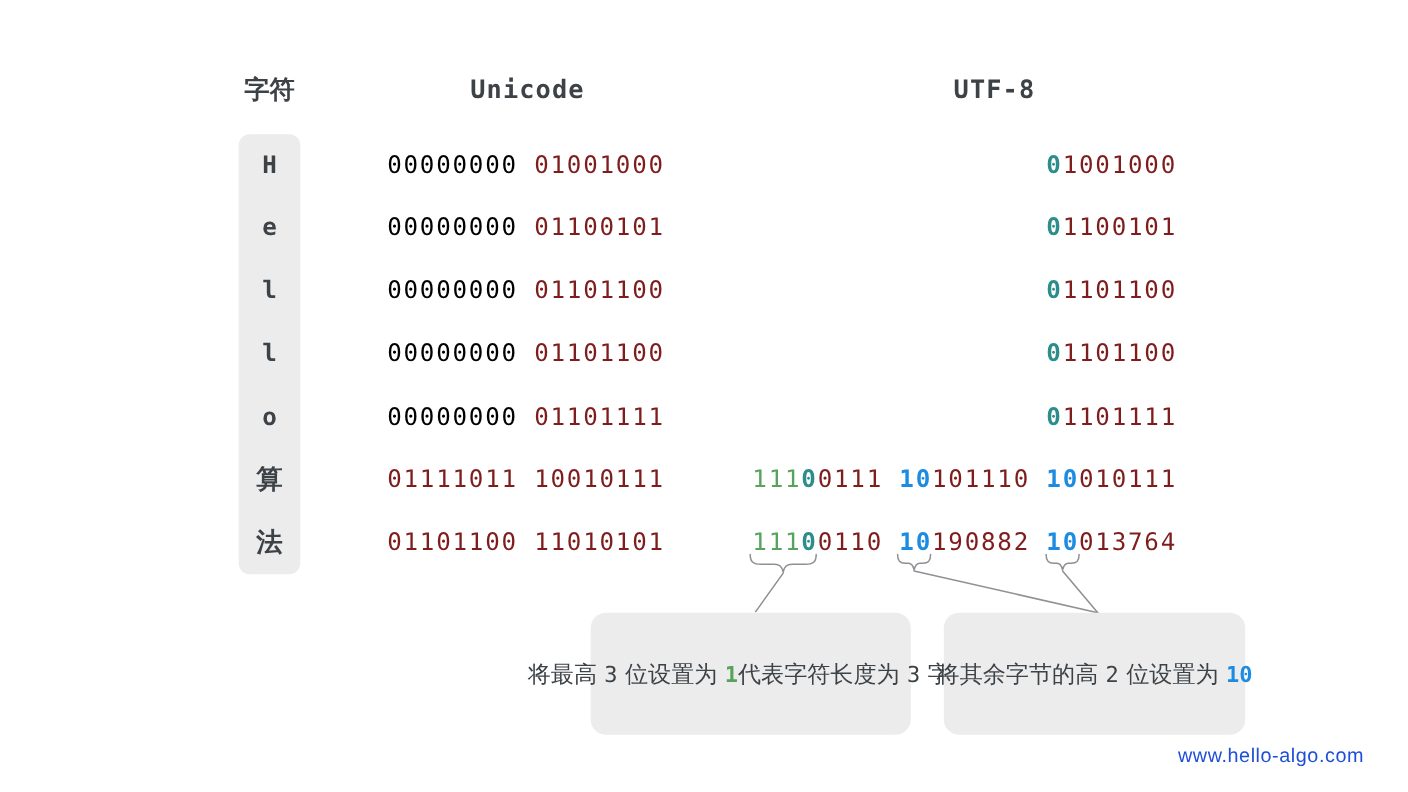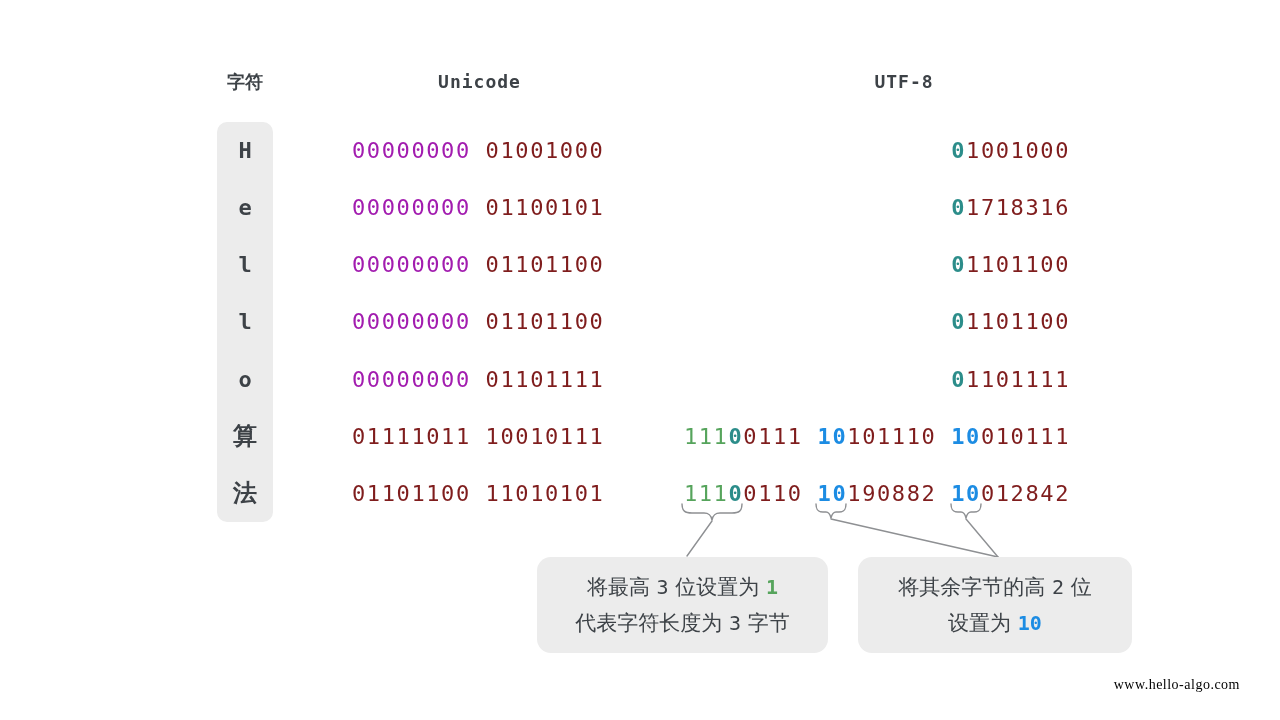--- a/index.html
+++ b/index.html
@@ -7,21 +7,21 @@
     position:relative;
     width:1280px;height:720px;
     background:#ffffff;
     overflow:hidden;
     font-family:"DejaVu Sans","Liberation Sans",sans-serif;
     color:#3d4247;
   }
   
   .hdr{
     position:absolute;top:64px;height:36px;line-height:36px;
-    font-weight:bold;font-size:18px;text-align:center;color:#3d4247;
+    font-weight:bold;font-size:23px;text-align:center;color:#3d4247;
   }
   .hdr-char{left:217px;width:56px;font-family:"DejaVu Sans","Liberation Sans",sans-serif;}
   .hdr-unicode{left:352px;width:255px;font-family:"DejaVu Sans Mono","Liberation Mono",monospace;letter-spacing:1px;}
   .hdr-utf8{left:708px;width:392px;font-family:"DejaVu Sans Mono","Liberation Mono",monospace;letter-spacing:1px;}
   
   .char-col-bg{
     position:absolute;left:217px;top:122px;width:56px;height:400px;
     background:#ececec;border-radius:10px;
   }
   
@@ -34,44 +34,44 @@
   }
   .cell-char.cjk{font-family:"DejaVu Sans","Liberation Sans",sans-serif;font-size:24px;}
   .bits{
     font-family:"DejaVu Sans Mono","Liberation Mono",monospace;
     font-size:22px;letter-spacing:1.6px;white-space:pre;
   }
   .cell-unicode{left:352px;width:420px;text-align:left;}
   .cell-utf8{left:678px;width:392px;text-align:right;}
   
   .c-dark{color:#7f1d1d;}
-  .c-gray{color:#a21caf;}
+  .c-gray{color:#000000;}
   .c-green{color:#56a45c;font-weight:normal;}
   .c-teal{color:#2c8d8a;font-weight:bold;}
   .c-blue{color:#1c8ce3;font-weight:bold;}
   
   .connectors{position:absolute;left:0;top:0;width:1280px;height:720px;pointer-events:none;}
   .connectors path{fill:none;stroke:#8e9093;stroke-width:1.4;stroke-linecap:round;stroke-linejoin:round;}
   
   .note{
-    position:absolute;top:557px;height:96px;background:#ececec;border-radius:14px;
-    display:flex;flex-direction:column;justify-content:center;align-items:center;
+    position:absolute;top:557px;height:111px;background:#ececec;border-radius:14px;
+    display:flex;flex-direction:row;justify-content:center;align-items:center;
     font-size:21px;line-height:36px;color:#3d4247;white-space:pre;
   }
   .note1{left:537px;width:291px;}
   .note2{left:858px;width:274px;}
   .c-txt{color:#3d4247;}
   .c-num{font-family:"DejaVu Sans Mono","Liberation Mono",monospace;font-size:20px;color:#3d4247;}
   .c-numg{font-family:"DejaVu Sans Mono","Liberation Mono",monospace;font-size:20px;font-weight:bold;color:#56a45c;}
   .c-numb{font-family:"DejaVu Sans Mono","Liberation Mono",monospace;font-size:20px;font-weight:bold;color:#1c8ce3;}
   
   .watermark{
     position:absolute;right:40px;top:677px;
-    font-family:Liberation Serif, serif;
-    font-size:14px;color:#000000;letter-spacing:0.5px;
+    font-family:Liberation Sans, sans-serif;
+    font-size:18px;color:#1d4ed8;letter-spacing:0.5px;
   }
 </style>
 </head>
 <body>
 
 <div class="canvas">
 
   <div class="hdr hdr-char">字符</div>
   <div class="hdr hdr-unicode">Unicode</div>
   <div class="hdr hdr-utf8">UTF-8</div>
@@ -80,21 +80,21 @@
 
   <div id="rows">
       <div class="row" style="top: 122px;">
         <div class="cell-char">H</div>
         <div class="bits cell-unicode"><span class="c-gray">00000000 </span><span class="c-dark">01001000</span></div>
         <div class="bits cell-utf8"><span class="c-teal">0</span><span class="c-dark">1001000</span></div>
       </div>
       <div class="row" style="top: 179.14px;">
         <div class="cell-char">e</div>
         <div class="bits cell-unicode"><span class="c-gray">00000000 </span><span class="c-dark">01100101</span></div>
-        <div class="bits cell-utf8"><span class="c-teal">0</span><span class="c-dark">1718316</span></div>
+        <div class="bits cell-utf8"><span class="c-teal">0</span><span class="c-dark">1100101</span></div>
       </div>
       <div class="row" style="top: 236.28px;">
         <div class="cell-char">l</div>
         <div class="bits cell-unicode"><span class="c-gray">00000000 </span><span class="c-dark">01101100</span></div>
         <div class="bits cell-utf8"><span class="c-teal">0</span><span class="c-dark">1101100</span></div>
       </div>
       <div class="row" style="top: 293.42px;">
         <div class="cell-char">l</div>
         <div class="bits cell-unicode"><span class="c-gray">00000000 </span><span class="c-dark">01101100</span></div>
         <div class="bits cell-utf8"><span class="c-teal">0</span><span class="c-dark">1101100</span></div>
@@ -105,21 +105,21 @@
         <div class="bits cell-utf8"><span class="c-teal">0</span><span class="c-dark">1101111</span></div>
       </div>
       <div class="row" style="top: 407.7px;">
         <div class="cell-char cjk">算</div>
         <div class="bits cell-unicode"><span class="c-dark">01111011 10010111</span></div>
         <div class="bits cell-utf8"><span class="c-green">111</span><span class="c-teal">0</span><span class="c-dark">0111</span><span class="c-dark"> </span><span class="c-blue">10</span><span class="c-dark">101110</span><span class="c-dark"> </span><span class="c-blue">10</span><span class="c-dark">010111</span></div>
       </div>
       <div class="row" style="top: 464.84px;">
         <div class="cell-char cjk">法</div>
         <div class="bits cell-unicode"><span class="c-dark">01101100 11010101</span></div>
-        <div class="bits cell-utf8"><span class="c-green">111</span><span class="c-teal">0</span><span class="c-dark">0110</span><span class="c-dark"> </span><span class="c-blue">10</span><span class="c-dark">190882</span><span class="c-dark"> </span><span class="c-blue">10</span><span class="c-dark">012842</span></div>
+        <div class="bits cell-utf8"><span class="c-green">111</span><span class="c-teal">0</span><span class="c-dark">0110</span><span class="c-dark"> </span><span class="c-blue">10</span><span class="c-dark">190882</span><span class="c-dark"> </span><span class="c-blue">10</span><span class="c-dark">013764</span></div>
       </div>
     </div>
 
   <svg class="connectors" viewBox="0 0 1280 720">
     <path d="M 682,504 C 682,511 685,513 692,513 L 704,513 C 709,513 711,515 712,520 C 713,515 715,513 720,513 L 732,513 C 739,513 742,511 742,504"></path>
     <path d="M 712,521 L 687,556"></path>
     <path d="M 816,504 C 816,510 818,512 823,512 L 826,512 C 829,512 830,514 831,518 C 832,514 833,512 836,512 L 839,512 C 844,512 846,510 846,504"></path>
     <path d="M 831,519 L 998,557"></path>
     <path d="M 951,504 C 951,510 953,512 958,512 L 961,512 C 964,512 965,514 966,518 C 967,514 968,512 971,512 L 974,512 C 979,512 981,510 981,504"></path>
     <path d="M 966,519 L 998,557"></path>

